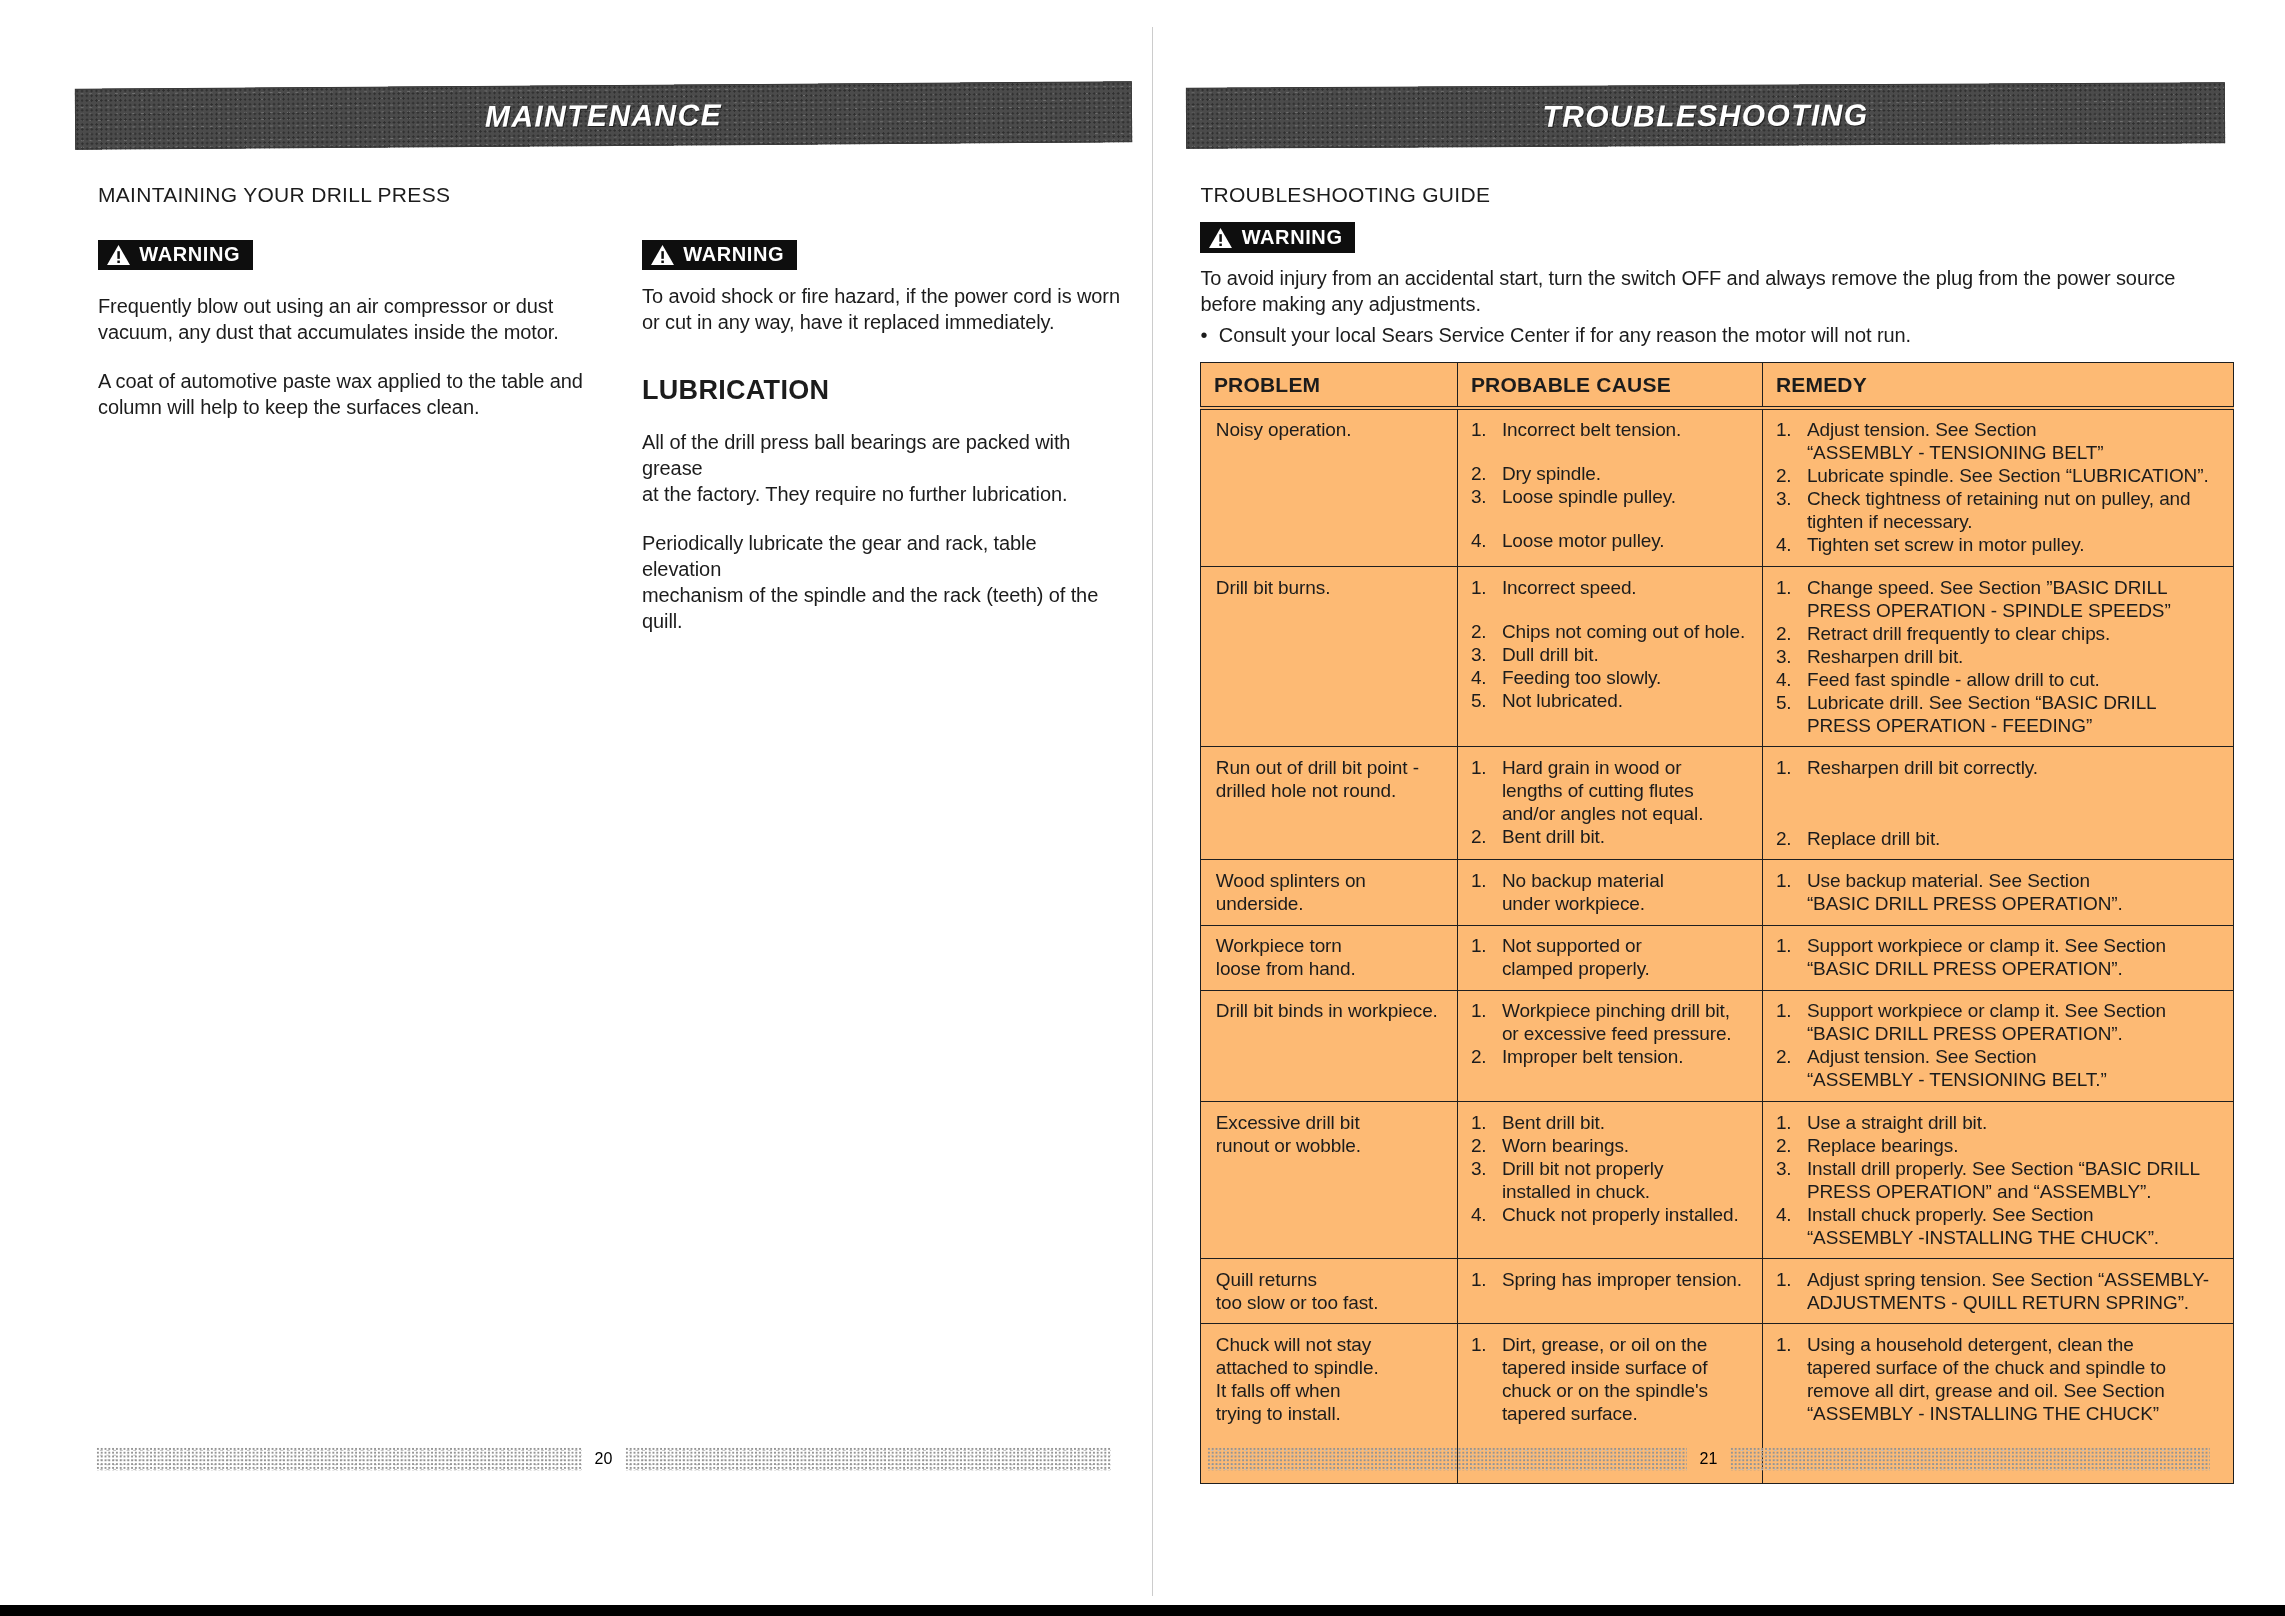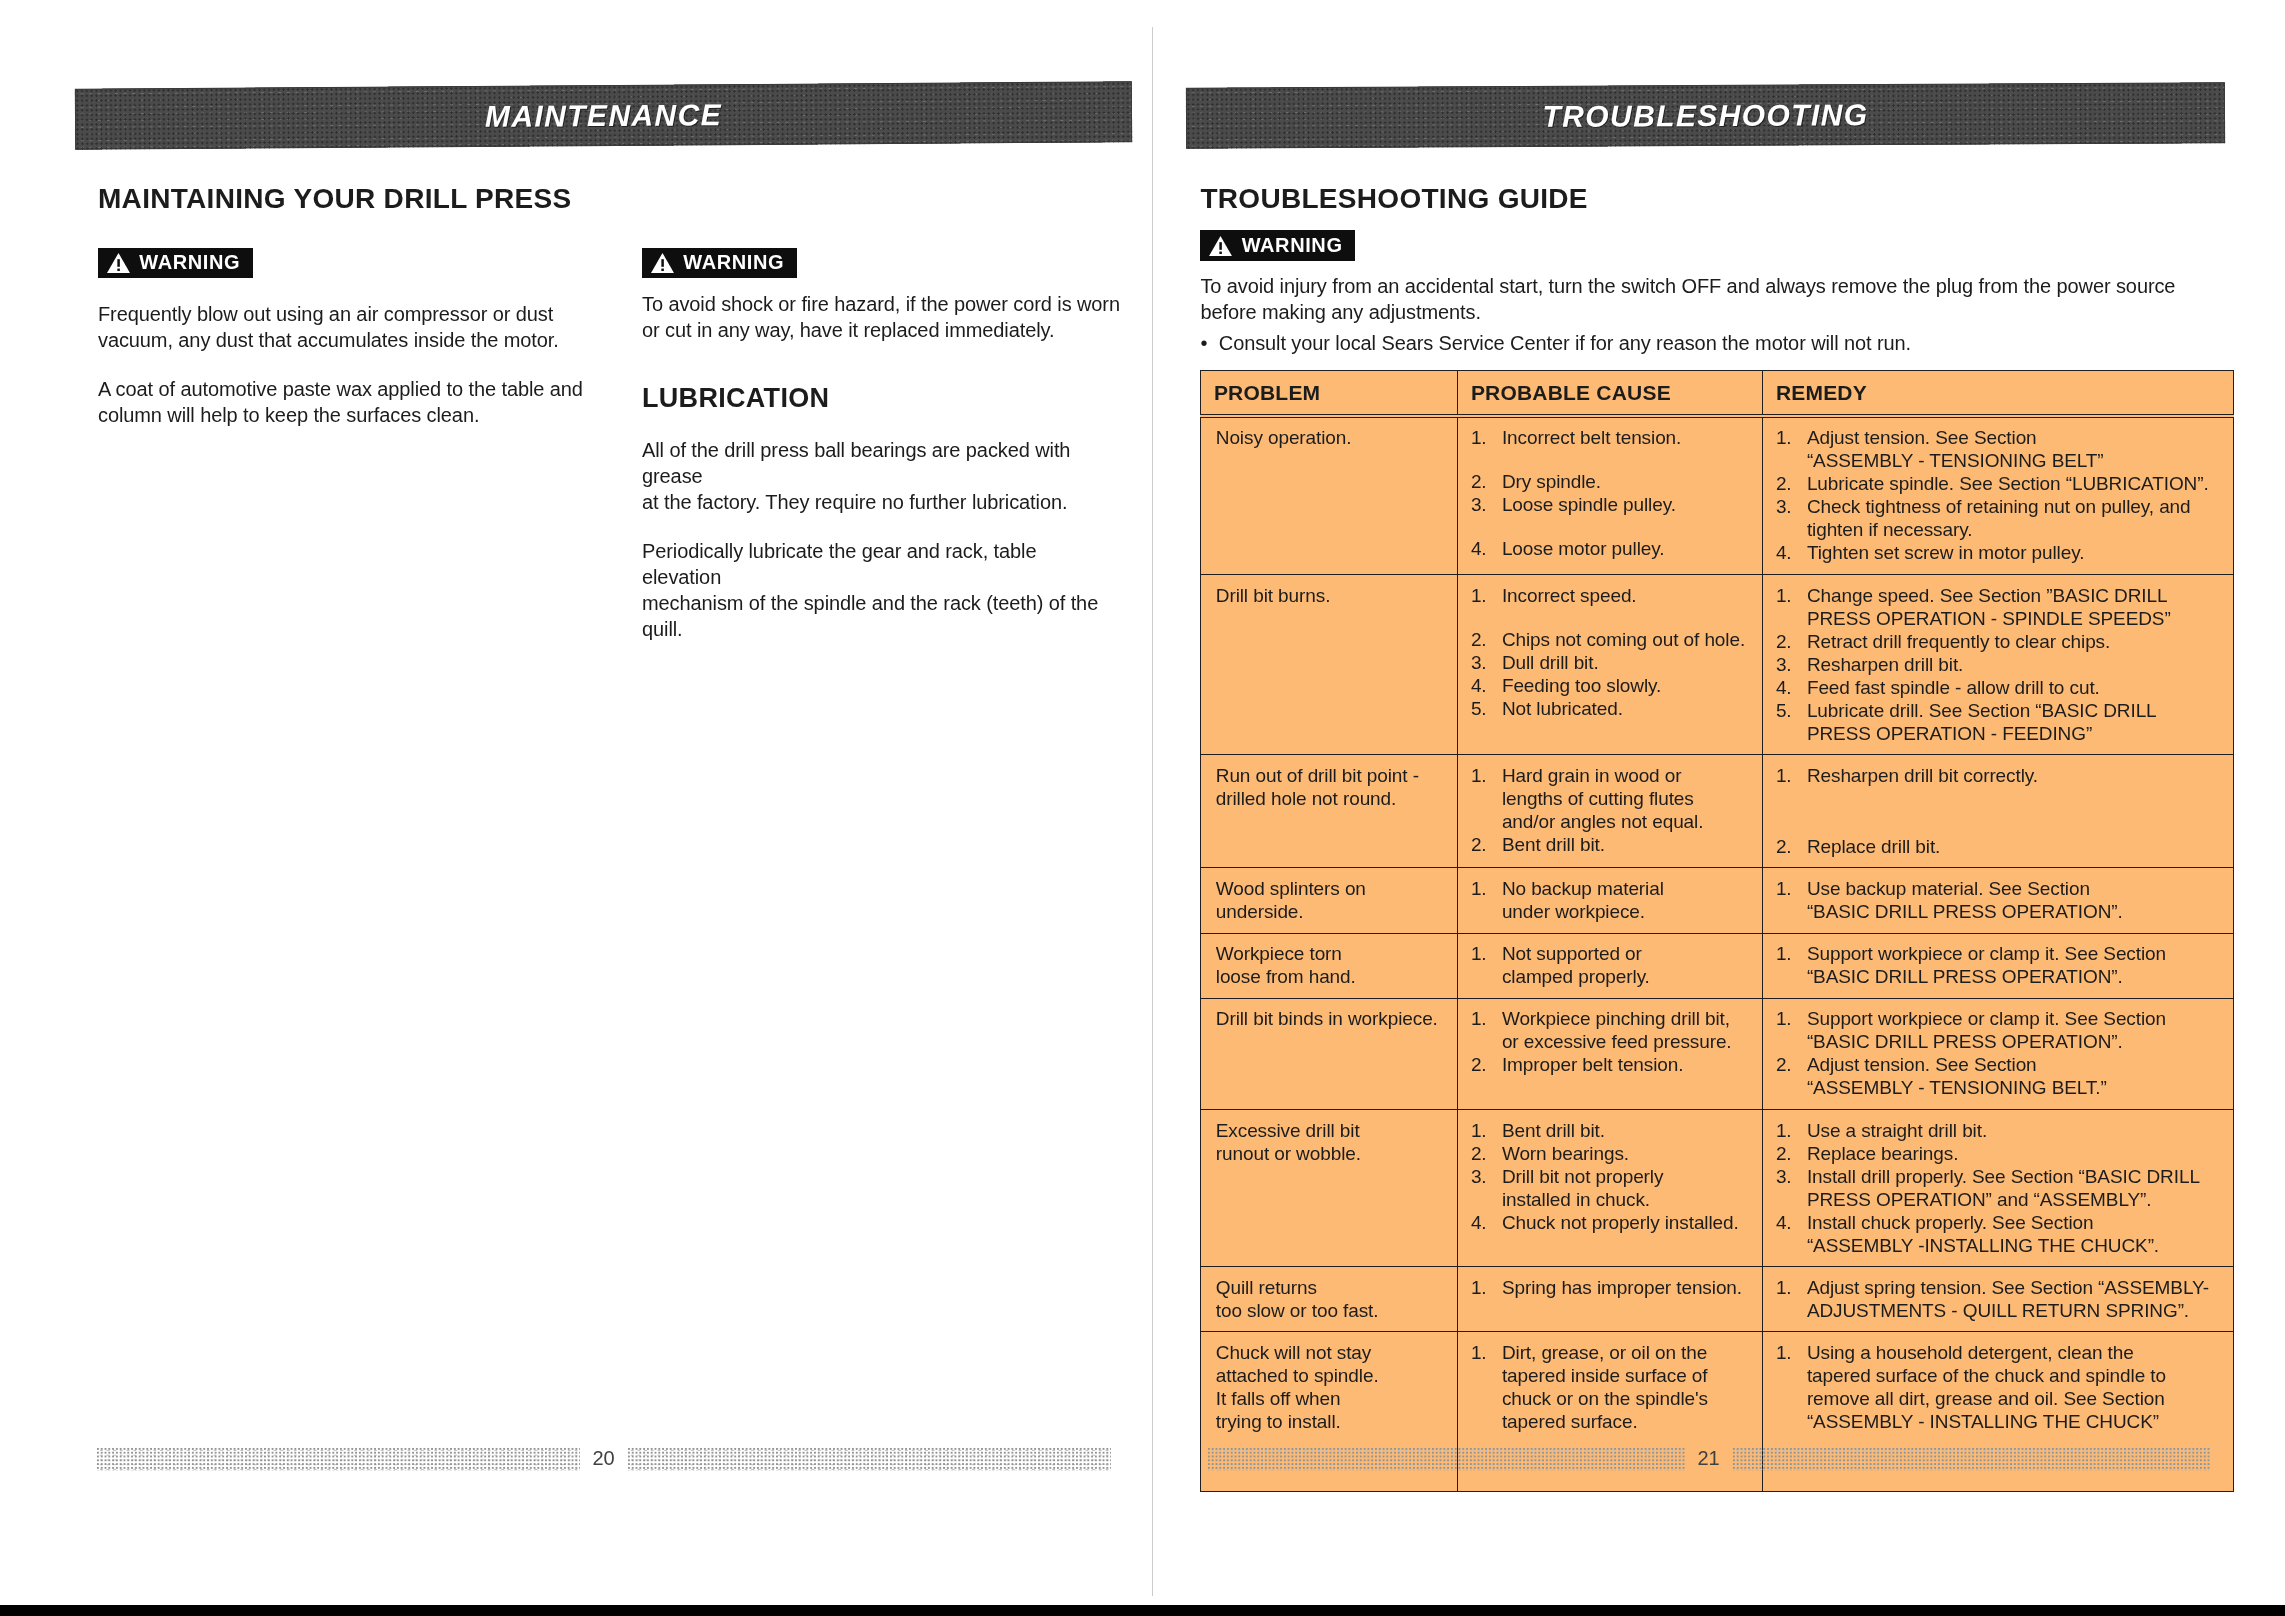--- a/index.html
+++ b/index.html
@@ -37,21 +37,21 @@
       radial-gradient(#707070 1px, rgba(0,0,0,0) 1.2px);
     background-size: 4.8px 4.8px, 8.6px 6.7px;
     background-position: 0 0, 2.9px 1.9px;
     box-shadow: 0 0 0 1px #3a3a3a inset;
     text-shadow: 1px 1px 0 #222;
   }
   .page-left  .banner { width: 1057px; transform: rotate(-0.4deg); }
   .page-right .banner { width: 1039px; transform: rotate(-0.3deg); }
 
   .doc-heading {
-    font-size: 28px; font-weight: bold; letter-spacing: 0.3px;
+    font-size: 21px; font-weight: normal; letter-spacing: 0.3px;
     margin: 37px 0 0 0;
   }
   .page-left  .indent { margin-left: 23px; }
   .page-right .indent { margin-left: 14.4px; }
 
   .warn-badge {
     display: inline-flex; align-items: center; gap: 8.6px;
     background: #0e0e0e; color: #fff;
     font-weight: bold; font-size: 20px; letter-spacing: 0.6px;
     padding: 3.8px 12.5px 3.8px 7.7px;
@@ -111,21 +111,21 @@
     height: 25px; display: flex; align-items: center;
   }
   .dots {
     flex: 1; height: 24px;
     background-image:
       radial-gradient(#949494 1px, rgba(0,0,0,0) 1.2px),
       radial-gradient(#bdbdbd 1px, rgba(0,0,0,0) 1.2px);
     background-size: 3.8px 3.8px, 6.7px 4.8px;
     background-position: 0 0, 1.9px 1px;
   }
-  .pagenum { padding: 0 12.5px; font-size: 20px; color: #404040; }
+  .pagenum { padding: 0 12.5px; font-size: 16px; color: #000000; }
 </style>
 </head>
 <body>
 
 <div>
 
   <div class="fold-line"></div>
 
   <div class="page page-left">
 

